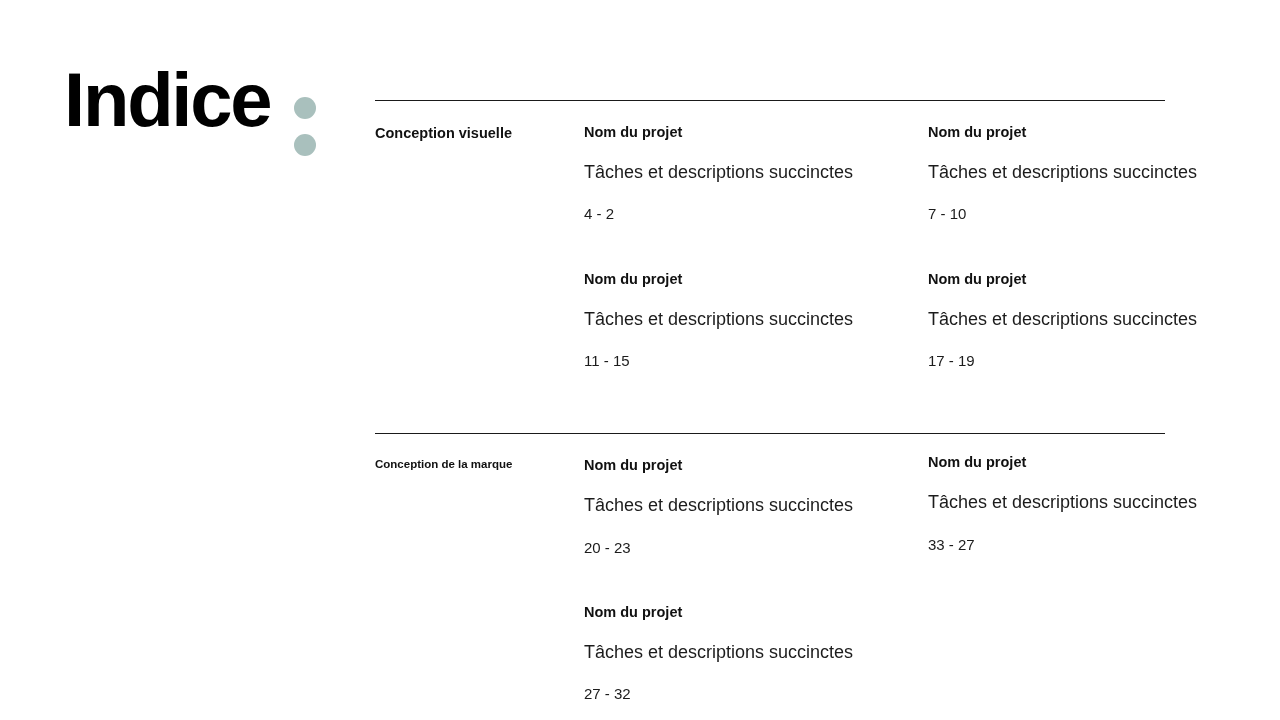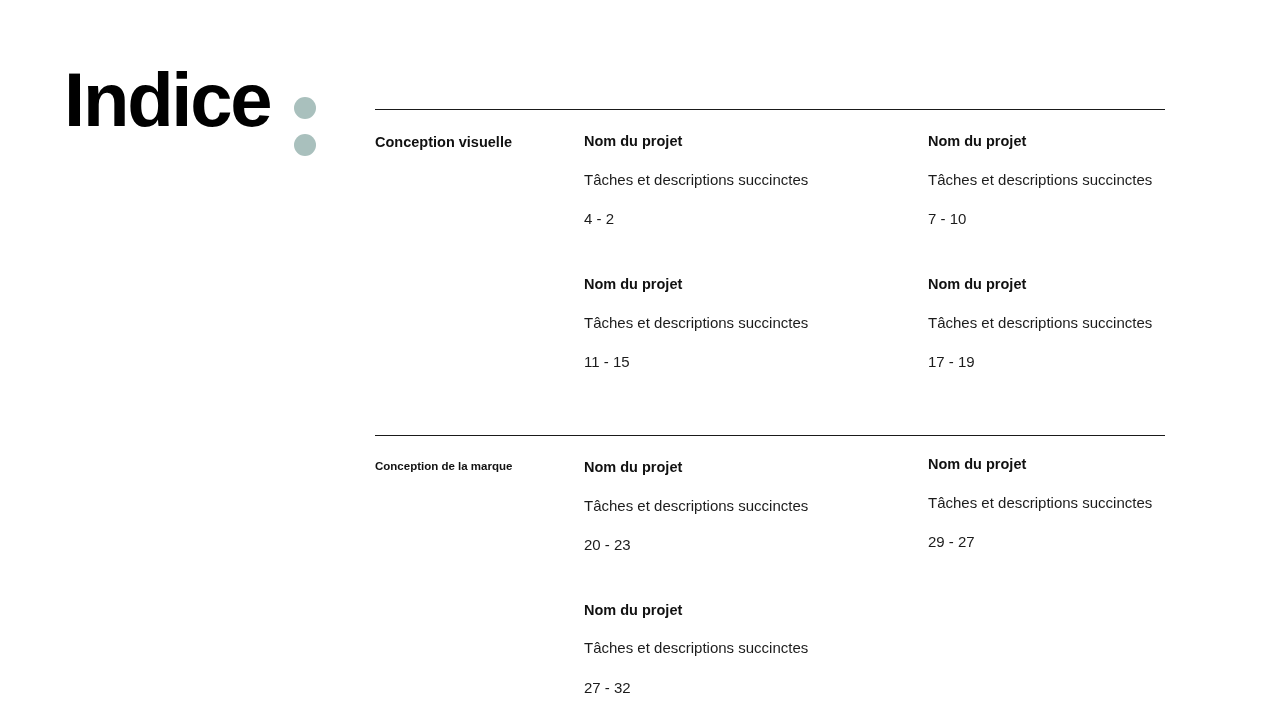--- a/index.html
+++ b/index.html
@@ -46,21 +46,21 @@
   .dot {
     width: 22px;
     height: 22px;
     border-radius: 50%;
   }
 
   
   #index-body {
     position: absolute;
     left: 375px;
-    top: 109px;
+    top: 100px;
     width: 790px;
   }
 
   .section {
     position: relative;
   }
   .section-rule {
     height: 0;
     border-top: 1.6px solid #1a1a1a;
     width: 790px;
@@ -111,21 +111,21 @@
   }
 
   .entry-name {
     font-size: 14.5px;
     font-weight: bold;
     color: #111111;
     line-height: 1.3;
     margin: 0 0 0 0;
   }
   .entry-desc {
-    font-size: 15px;
+    font-size: 18px;
     font-weight: normal;
     color: #1c1c1c;
     line-height: 1.3;
     margin: 19px 0 0 0;
     white-space: nowrap;
   }
   .entry-range {
     font-size: 15px;
     font-weight: normal;
     color: #1c1c1c;
@@ -208,21 +208,21 @@
             <div class="entry-name">Nom du projet</div>
             <div class="entry-desc">Tâches et descriptions succinctes</div>
             <div class="entry-range">27 - 32</div>
           </div>
         </div>
 
         <div class="entry-column col-right">
           <div class="entry nudge-up">
             <div class="entry-name">Nom du projet</div>
             <div class="entry-desc">Tâches et descriptions succinctes</div>
-            <div class="entry-range">29 - 27</div>
+            <div class="entry-range">33 - 27</div>
           </div>
           <div class="entry-empty"></div>
         </div>
 
       </div>
     </div>
   </div>
 
 </div>
 

